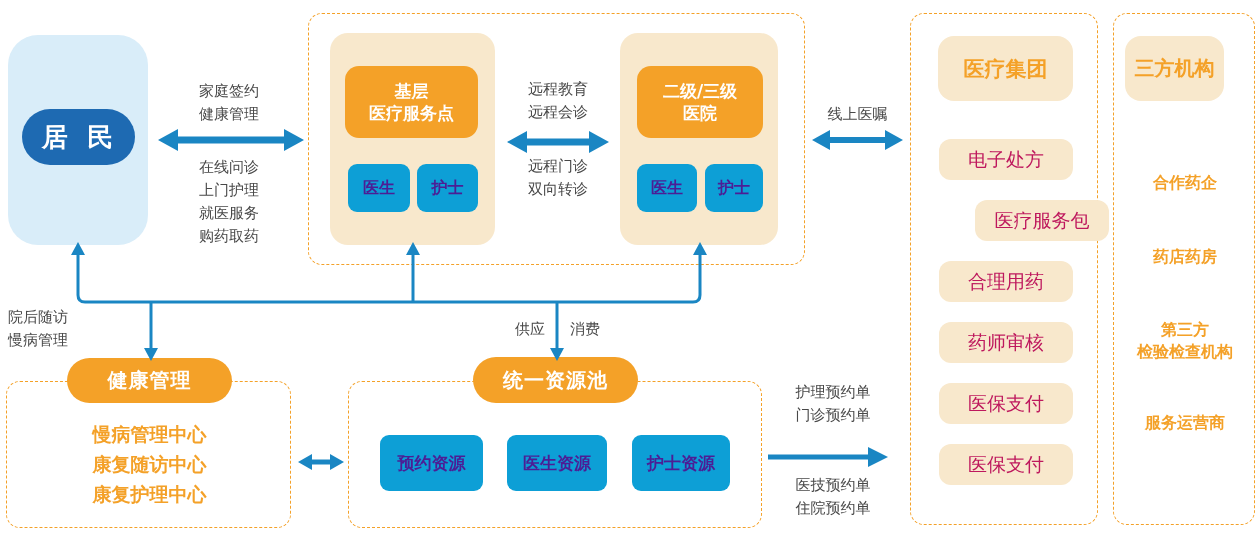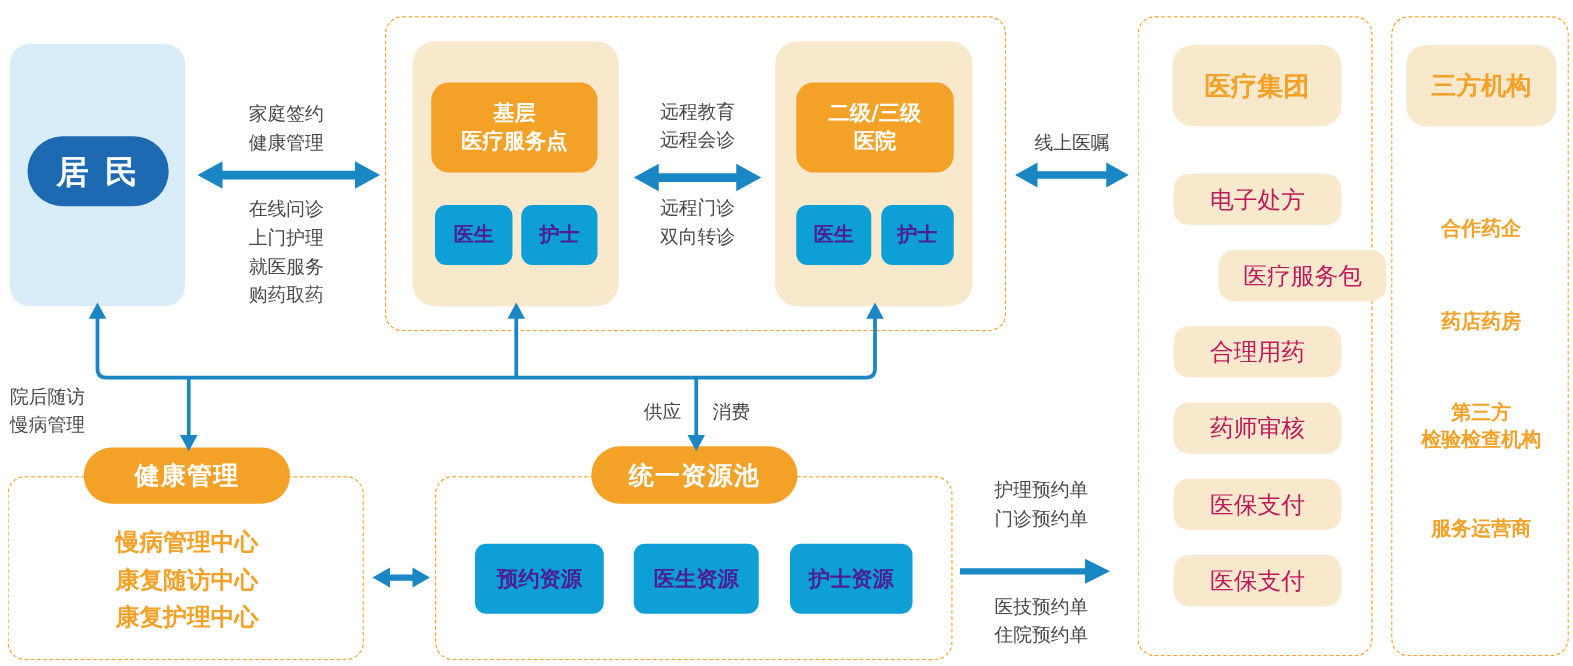--- a/index.html
+++ b/index.html
@@ -19,21 +19,21 @@
   .center{display:flex;align-items:center;justify-content:center;text-align:center;}
 
   .dashed-panel{border:1px dashed var(--accent-orange);border-radius:14px;background:#ffffff;}
   .beige-box{background:var(--cream);border-radius:18px;}
   .orange-pill{background:var(--accent-orange);color:#ffffff;font-weight:bold;border-radius:14px;}
   .blue-node{background:var(--button-blue);color:#4c1d95;font-weight:bold;border-radius:9px;font-size:16px;}
   .cream-pill{background:var(--cream);border-radius:12px;color:#be185d;font-size:19px;}
   .gray-label{color:var(--text-gray);font-size:15px;line-height:23px;}
   .orange-text{color:var(--accent-orange);font-weight:bold;}
 
-  .resident-panel{background:var(--resident-bg);border-radius:16px;}
+  .resident-panel{background:var(--resident-bg);border-radius:30px;font-family:Liberation Mono, monospace;}
   .resident-pill{background:var(--resident-blue);color:#ffffff;font-weight:bold;border-radius:28px;font-size:26px;letter-spacing:2px;}
 
   .section-pill{background:var(--accent-orange);color:#ffffff;font-weight:bold;border-radius:23px;font-size:20px;letter-spacing:1px;}
 
   svg.connectors{position:absolute;left:0;top:0;width:1258px;height:533px;pointer-events:none;z-index:5;}
   .blue-stroke{stroke:var(--line-blue);fill:none;}
   .blue-fill{fill:var(--line-blue);stroke:none;}
 </style>
 </head>
 <body>
@@ -80,21 +80,21 @@
     <div class="abs cream-pill center orange-text" style="left:27px;top:22px;width:135px;height:65px;font-size:21px;border-radius:16px;">医疗集团</div>
     <div class="abs cream-pill center" style="left:28px;top:125px;width:134px;height:41px;">电子处方</div>
     <div class="abs cream-pill center" style="left:28px;top:186px;width:134px;height:41px;margin-left:36px;">医疗服务包</div>
     <div class="abs cream-pill center" style="left:28px;top:247px;width:134px;height:41px;">合理用药</div>
     <div class="abs cream-pill center" style="left:28px;top:308px;width:134px;height:41px;">药师审核</div>
     <div class="abs cream-pill center" style="left:28px;top:369px;width:134px;height:41px;">医保支付</div>
     <div class="abs cream-pill center" style="left:28px;top:430px;width:134px;height:41px;">医保支付</div>
   </div>
 
   <div class="abs dashed-panel" style="left:1113px;top:13px;width:142px;height:512px;">
-    <div class="abs cream-pill center orange-text" style="left:11px;top:22px;width:120px;height:65px;font-size:20px;border-radius:16px;">三方机构</div>
+    <div class="abs cream-pill center orange-text" style="left:11px;top:22px;width:99px;height:65px;font-size:20px;border-radius:16px;">三方机构</div>
     <div class="abs orange-text center" style="left:5px;top:159px;width:132px;font-size:16px;">合作药企</div>
     <div class="abs orange-text center" style="left:5px;top:233px;width:132px;font-size:16px;">药店药房</div>
     <div class="abs orange-text center pre" style="left:5px;top:305px;width:132px;font-size:16px;line-height:22px;">第三方
 检验检查机构</div>
     <div class="abs orange-text center" style="left:5px;top:399px;width:132px;font-size:16px;">服务运营商</div>
   </div>
 
   <div class="abs gray-label pre" style="left:8px;top:306px;">院后随访
 慢病管理</div>
   <div class="abs gray-label" style="left:495px;top:318px;width:50px;text-align:right;">供应</div>

